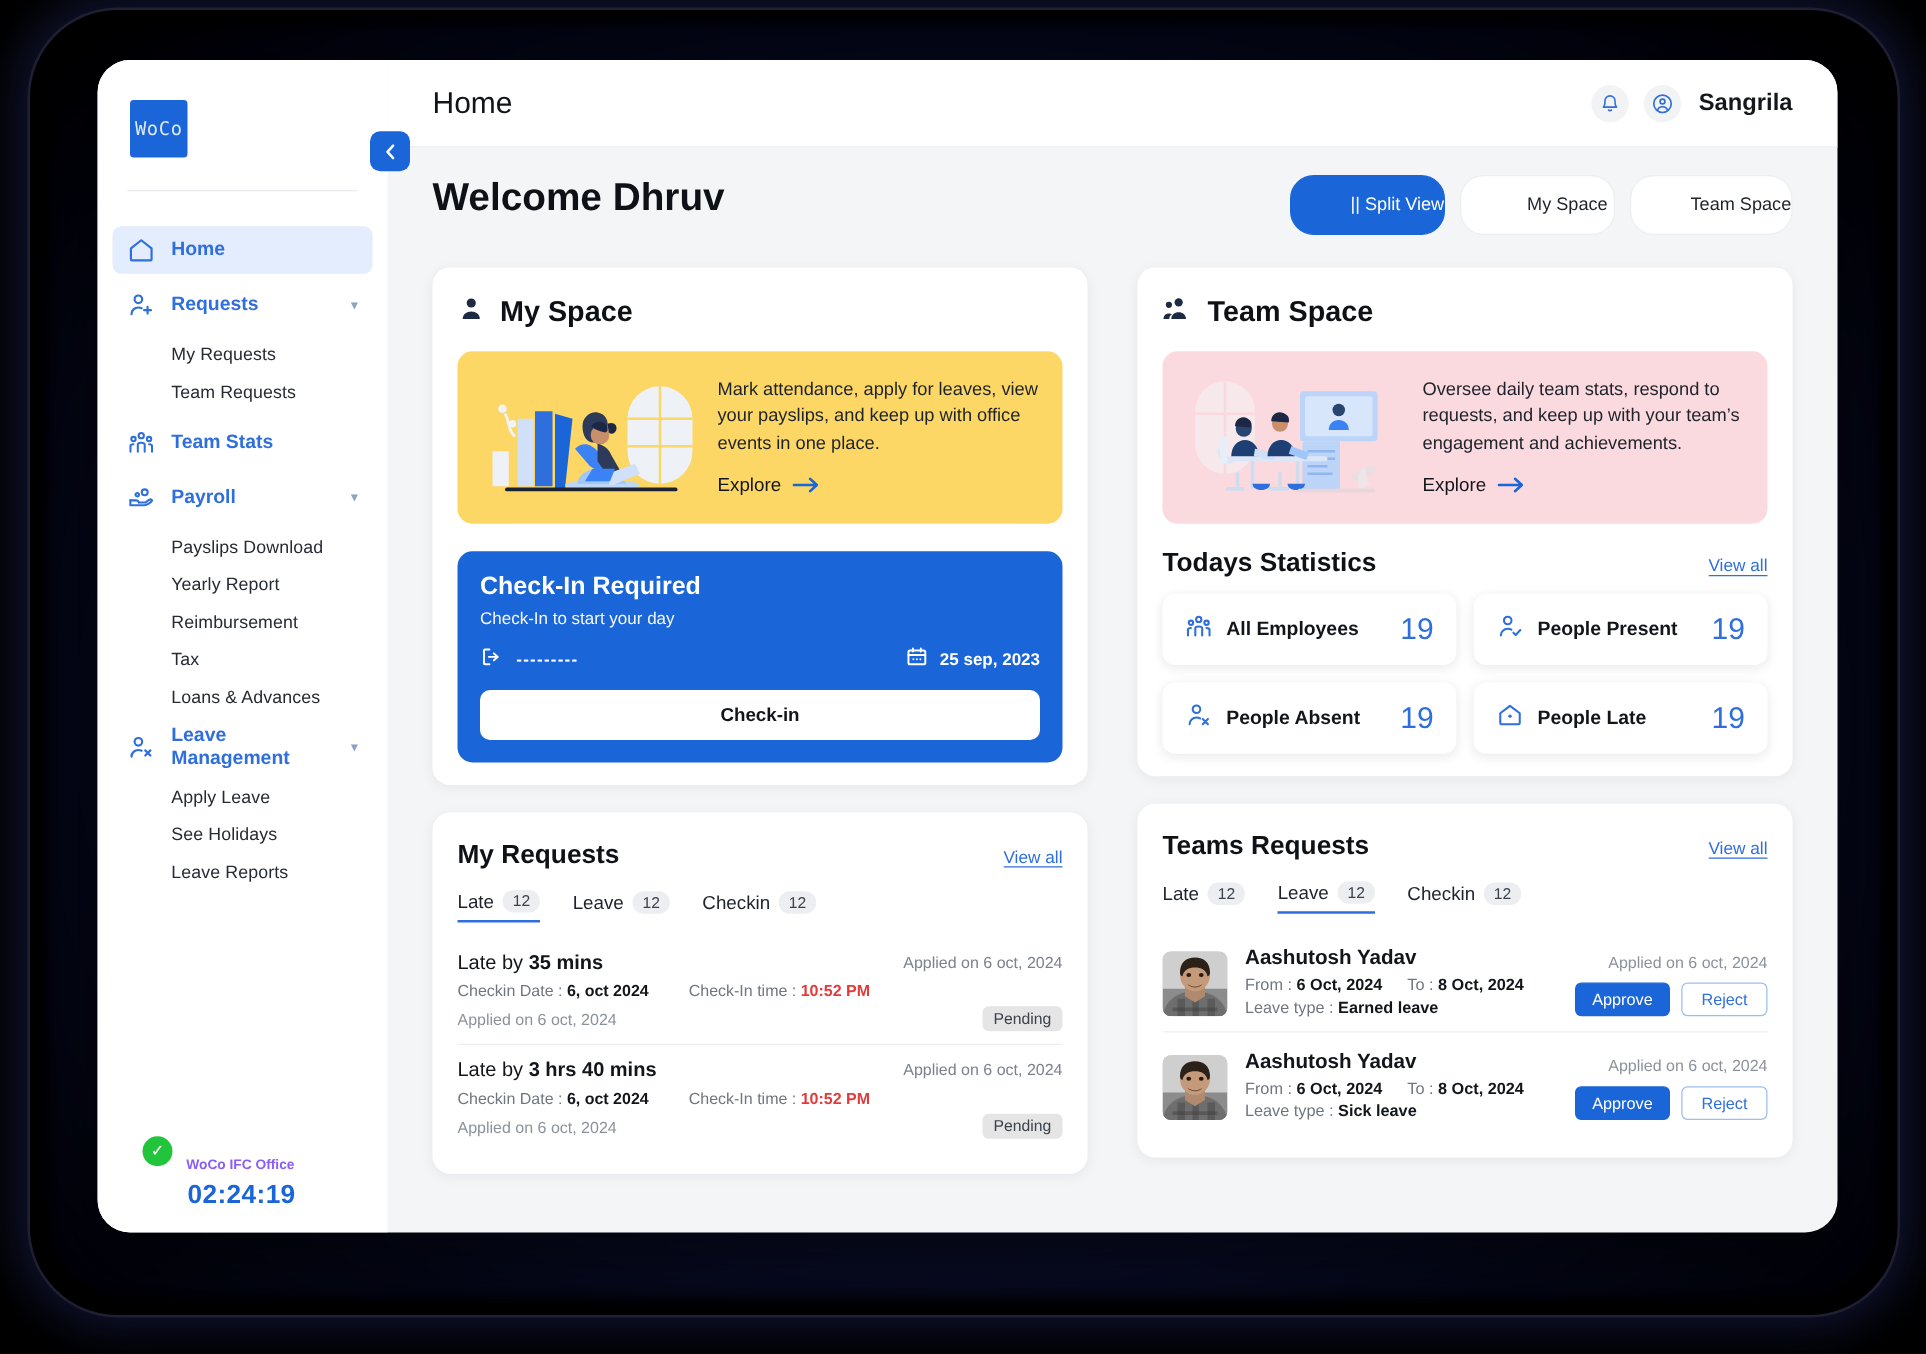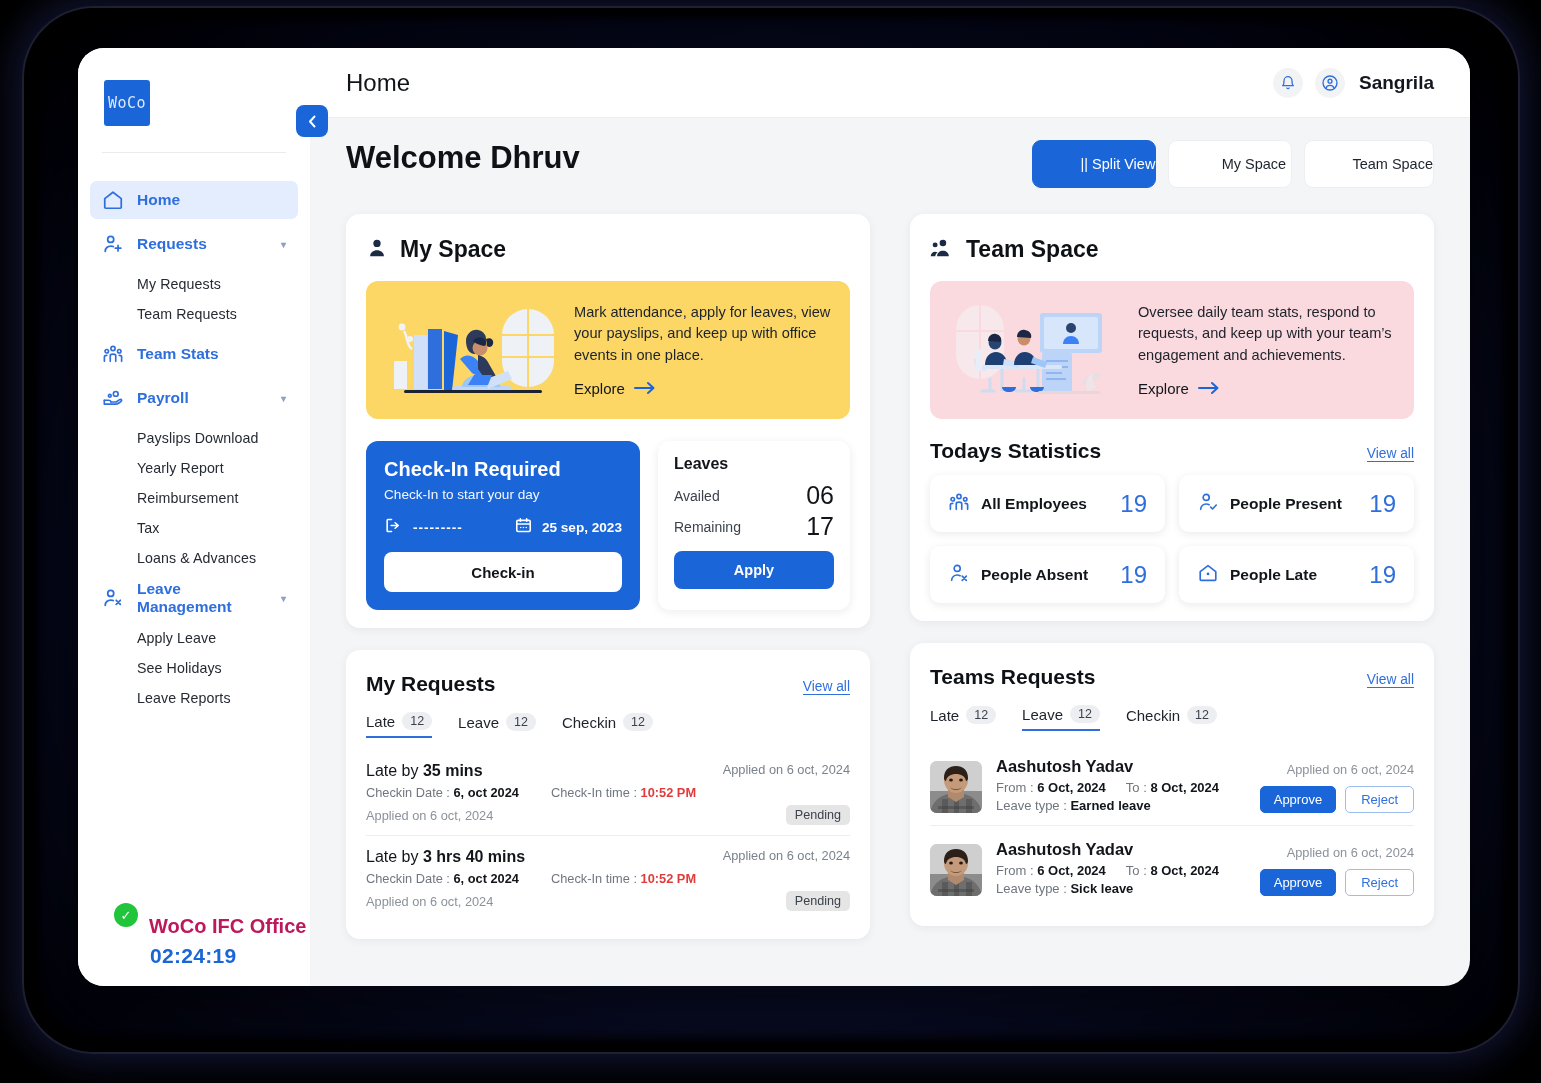--- a/index.html
+++ b/index.html
@@ -76,21 +76,21 @@
   }
   .office {
     display: flex; align-items: center; gap: 11px;
     padding: 0 0 0 36px; margin-bottom: 2px;
   }
   .office-dot {
     width: 24px; height: 24px; border-radius: 50%;
     background: #22c43c; color: #fff; font-size: 13px;
     display: flex; align-items: center; justify-content: center;
   }
-  .office-name { font-size: 20px; font-weight: 700; color: #be185d; margin-top: 23px; }
+  .office-name { font-size: 11px; font-weight: 700; color: #8b5cf6; margin-top: 23px; }
   .office-time {
     padding-left: 72px; margin-top: 4px;
     font-size: 21px; font-weight: 700; color: #1a65d8; letter-spacing: .3px;
   }
   .collapse-tab {
     position: absolute; right: -18px; top: 57px;
     width: 32px; height: 32px; border-radius: 8px;
     background: #1a65d8; color: #fff;
     display: flex; align-items: center; justify-content: center;
     font-size: 13px; cursor: pointer; z-index: 30;
@@ -110,21 +110,21 @@
     background: #f2f3f5; display: flex; align-items: center; justify-content: center;
     cursor: pointer; color: #2f6fdd;
   }
   .user-name { font-size: 19px; font-weight: 700; color: #14181e; margin-left: 2px; }
 
   .content { flex: 1 1 auto; padding: 22px 36px 0 36px; overflow: hidden; }
   .welcome-row { display: flex; margin-bottom: 26px; }
   .welcome { font-size: 31px; font-weight: 700; color: #0e1217; }
   .seg-group { margin-left: auto; display: flex; gap: 12px; }
   .seg {
-    min-width: 124px; height: 48px; border-radius: 9px;
+    min-width: 124px; height: 48px; border-radius: 19px;
     display: flex; align-items: center; justify-content: center;
     font-size: 14.5px; background: #fff; color: #1e242c; cursor: pointer;
     border: 1px solid #eceef1;
     padding-left: 47px;
   }
   .seg.active { background: #1a65d8; color: #fff; border-color: #1a65d8; }
 
   .cols { display: flex; gap: 40px; align-items: flex-start; }
   .col { flex: 1 1 0; min-width: 0; }
   .panel {
@@ -455,32 +455,20 @@
                             <circle cx="12" cy="14.5" r="1" fill="currentColor" stroke="none"></circle>
                             <circle cx="15.5" cy="14.5" r="1" fill="currentColor" stroke="none"></circle>
                           </svg>
                       </span>
                       <span>25 sep, 2023</span>
                     </span>
                   </div>
                   <button class="checkin-btn">Check-in</button>
                 </div>
 
-                <div class="leaves-card">
-                  <div class="leaves-title">Leaves</div>
-                  <div class="leaves-row">
-                    <span class="leaves-label">Availed</span>
-                    <span class="leaves-val">06</span>
-                  </div>
-                  <div class="leaves-row">
-                    <span class="leaves-label">Remaining</span>
-                    <span class="leaves-val">17</span>
-                  </div>
-                  <button class="apply-btn">Apply</button>
-                </div>
               </div>
             </div>
 
             <div class="panel" style="margin-top:22px;">
               <div class="list-head">
                 <span class="list-title">My  Requests</span>
                 <span class="view-all">View all</span>
               </div>
               <div class="tabs">
                 <div class="tab active">

